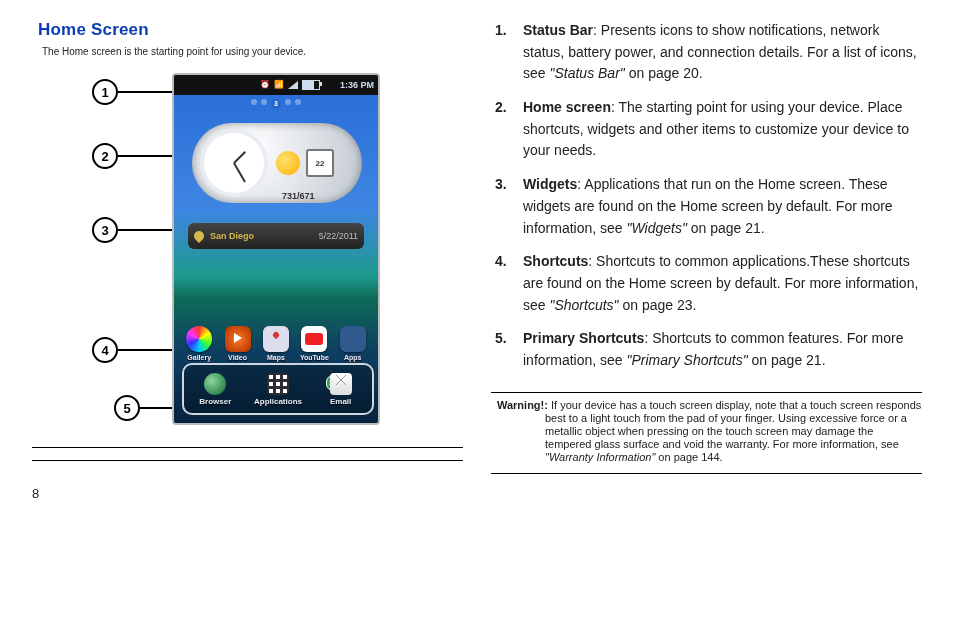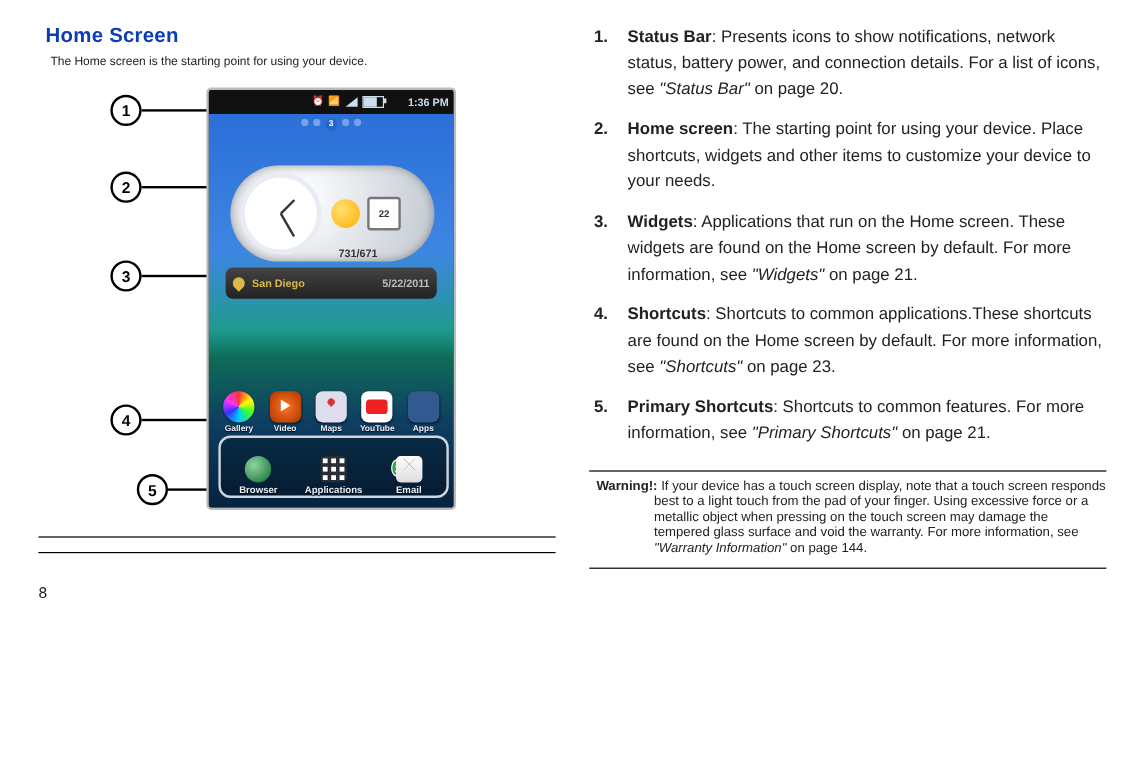--- a/index.html
+++ b/index.html
@@ -115,21 +115,21 @@
     background: rgba(255,255,255,.35);
   }
   .dot.active {
     width:10px; height:10px; border-radius:50%;
     background:#2266cc; color:#fff;
     font-size:7px; line-height:10px; text-align:center;
     font-weight:bold;
   }
 
   .clock-widget {
-    position:absolute; top:43px; left:18px;
+    position:absolute; top:28px; left:18px;
     width:170px; height:80px;
     border-radius:40px;
     background: radial-gradient(circle at 35% 35%, #fff, #bfc6cf);
     box-shadow: inset 0 0 8px rgba(0,0,0,.35);
     display:flex; align-items:center;
   }
   .clock-face {
     width:60px; height:60px; margin-left:8px;
     border-radius:50%;
     border:4px solid #e9edf3;
@@ -200,21 +200,21 @@
   .ic.maps::after { content:""; position:absolute; left:10px; top:6px; width:6px; height:6px; background:#d33; border-radius:50% 50% 50% 0; transform:rotate(-45deg);}
   .ic.yt { background:#fff; position:relative;}
   .ic.yt::after{content:"";position:absolute;left:4px;top:7px;width:18px;height:12px;background:#e22;border-radius:3px;}
   .ic.apps { background:#335a8f; }
 
   .dock {
     position:absolute; left:8px; right:4px; bottom:8px;
     height:48px;
     border:2px solid #cfd6e0;
     border-radius:10px;
-    display:flex; justify-content:space-around; align-items:flex-end;
+    display:flex; justify-content:space-around; align-items:center;
     background: rgba(0,0,0,.25);
   }
   .dock .ditem { width:54px; text-align:center; }
   .dock .dic {
     width:22px; height:22px; margin:0 auto 2px;
     border-radius:50%;
     background: radial-gradient(circle at 35% 35%, #8fd5a0,#0c6b2f);
   }
   .dock .dic.grid {
     border-radius:4px;
@@ -369,21 +369,21 @@
             <div class="weather-block">
               <div class="sun"></div>
               <div class="calbox">22</div>
             </div>
             <div class="temp">731/671</div>
           </div>
 
           <div class="weatherbar">
             <span class="pin"></span>
             <span>San Diego</span>
-            <span style="margin-left:auto;color:#bbb;font-weight:bold">5/22/2011</span>
+            <span style="margin-left:auto;color:#bbb;font-weight:normal">5/22/2011</span>
           </div>
 
           <div class="app-row">
             <div class="app">
                 <div class="ic gallery"></div>
                 <div class="lbl">Gallery</div>
               </div>
             <div class="app">
                 <div class="ic video"></div>
                 <div class="lbl">Video</div>

